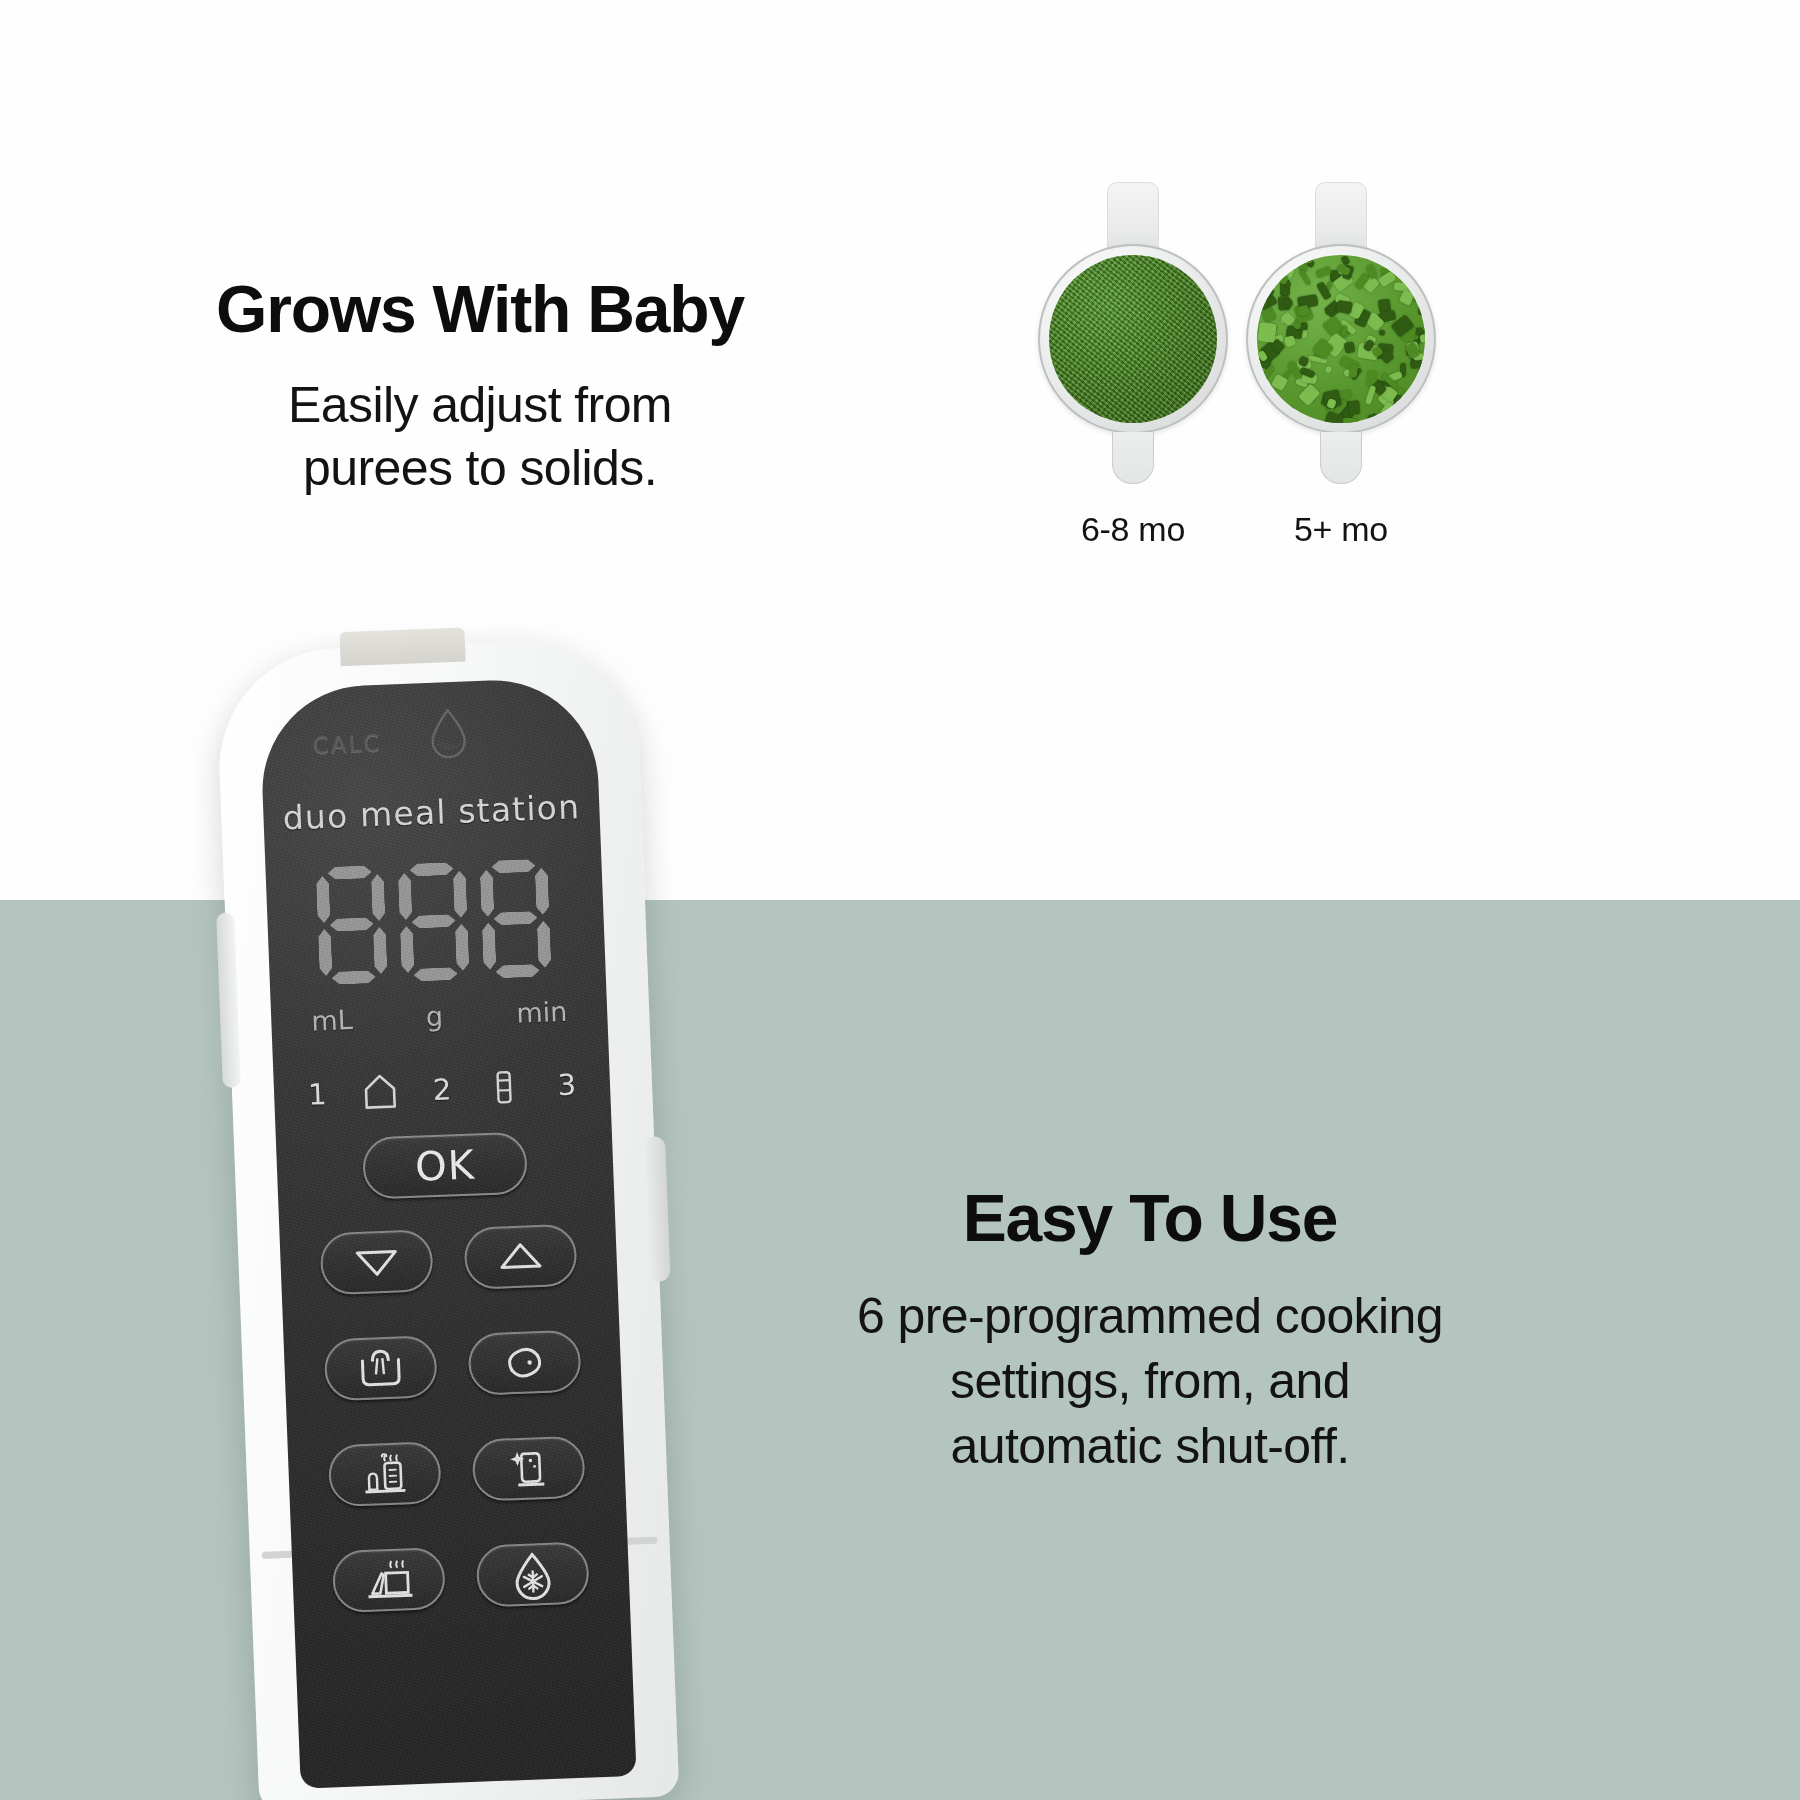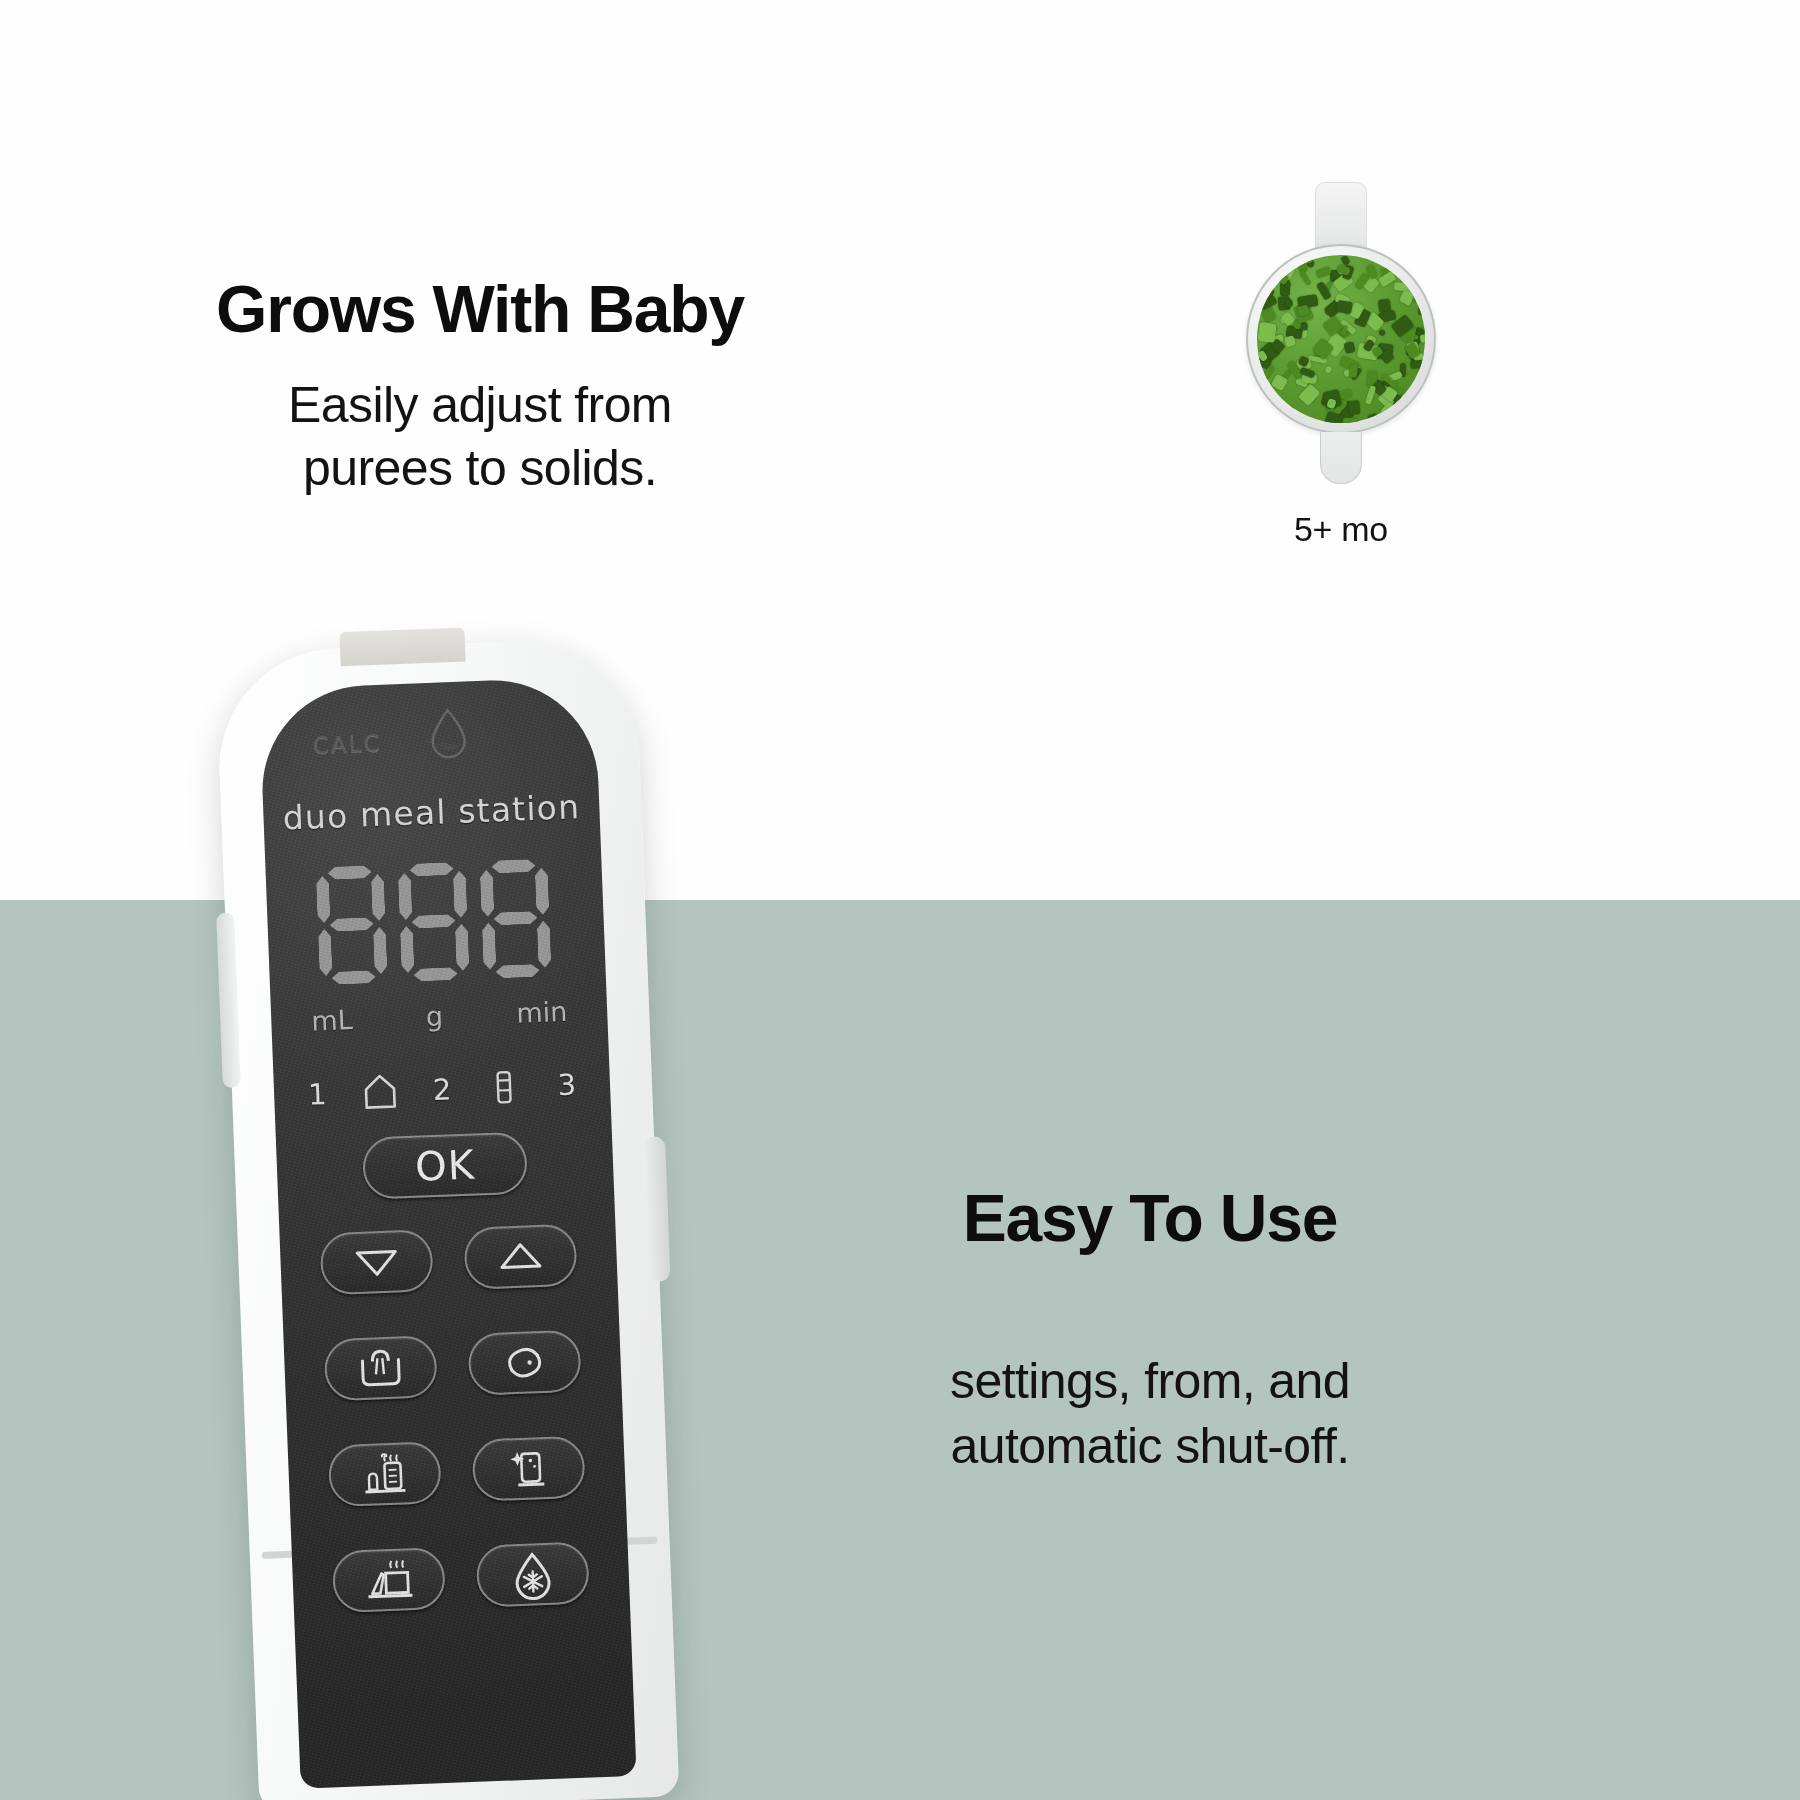--- a/index.html
+++ b/index.html
@@ -231,20 +231,30 @@
     <h1 id="grows-title">Grows With Baby</h1>
     <p id="grows-sub">
       <span>Easily adjust from</span><br>
       <span>purees to solids.</span>
     </p>
   </div>
 
   <div id="bowls">
 
 
+    <div class="bowl-wrap b2">
+      <div class="bowl-handle"></div>
+      <div class="bowl-body">
+        <div class="bowl-inner">
+          <div class="food-fine"></div>
+        </div>
+      </div>
+      <div class="bowl-spout"></div>
+      <div class="bowl-label">6-8 mo</div>
+    </div>
 
     <div class="bowl-wrap b3">
       <div class="bowl-handle"></div>
       <div class="bowl-body">
         <div class="bowl-inner">
           <div class="food-chunky" id="chunky">
               <i class="chunk lt" style="width: 13.8511px; height: 6.3857px; left: 40.2562px; top: 73.1296px; transform: rotate(91.1489deg);"></i>
               <i class="chunk " style="width: 18.3042px; height: 12.073px; left: 67.7859px; top: 46.9325px; transform: rotate(140.626deg);"></i>
               <i class="chunk lt" style="width: 7.07214px; height: 10.9826px; left: 38.7879px; top: 110.874px; transform: rotate(28.436deg);"></i>
               <i class="chunk lt" style="width: 12.8216px; height: 7.1144px; left: 8.26202px; top: 154.955px; transform: rotate(174.579deg);"></i>
@@ -402,21 +412,21 @@
     </div>
 
   </div>
 </section>
 
 <section id="panel-easy">
 
   <div id="easy-text">
     <h1 id="easy-title">Easy To Use</h1>
     <p id="easy-sub">
-      <br>
+      <span>6 pre-programmed cooking</span><br>
       <span>settings, from, and</span><br>
       <span>automatic shut-off.</span>
     </p>
   </div>
 </section>
 
 <div id="device">
   <div id="device-shell"></div>
   <div id="device-lid"></div>
   <div id="device-tab-left"></div>

